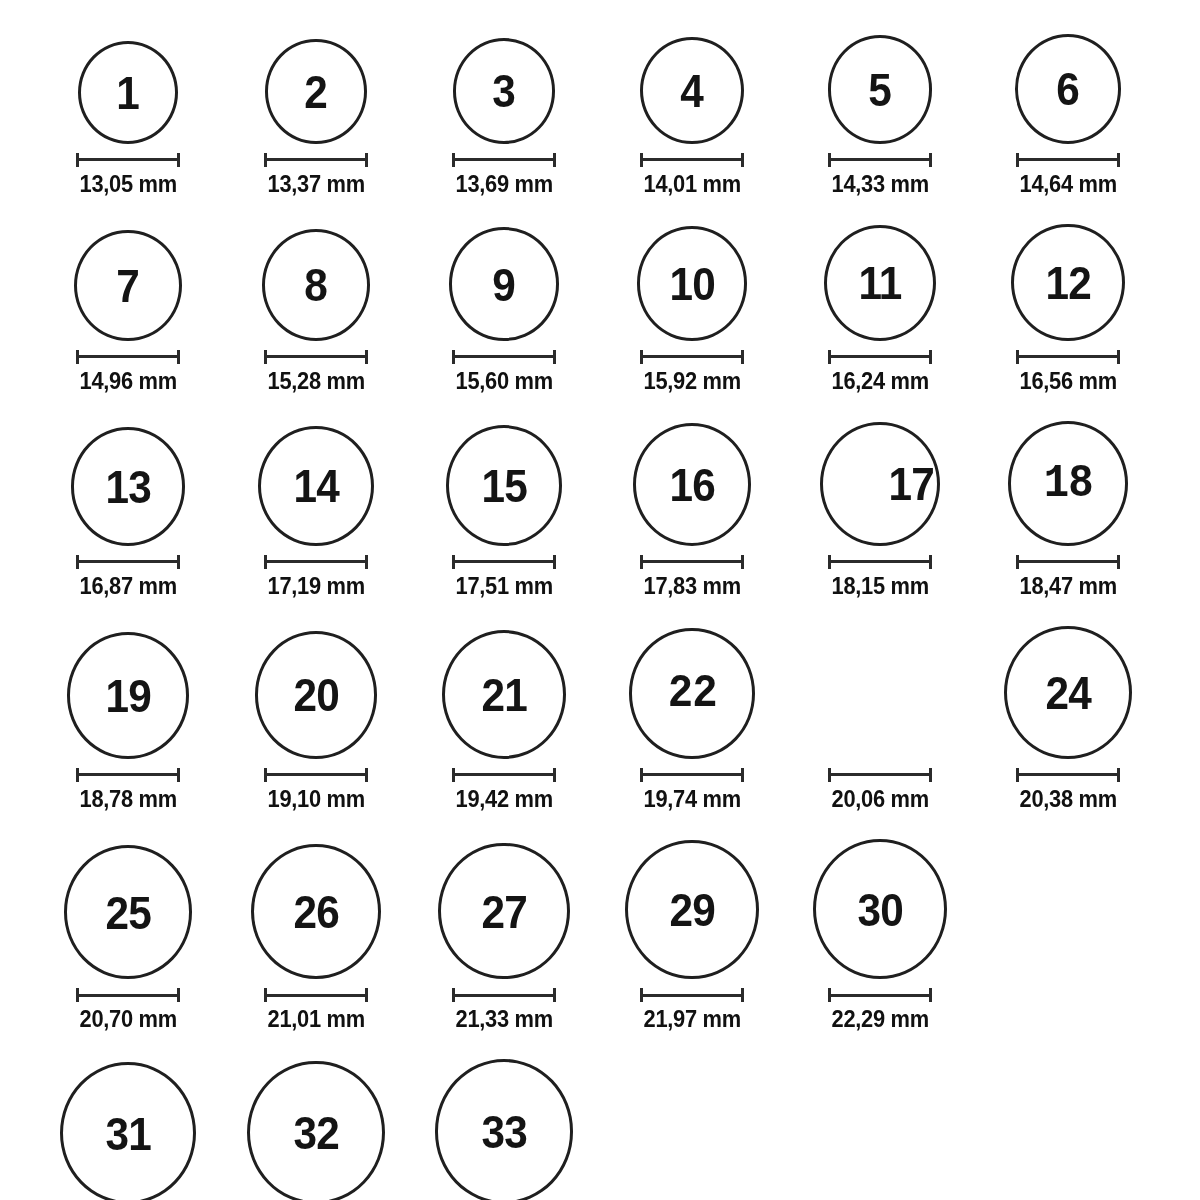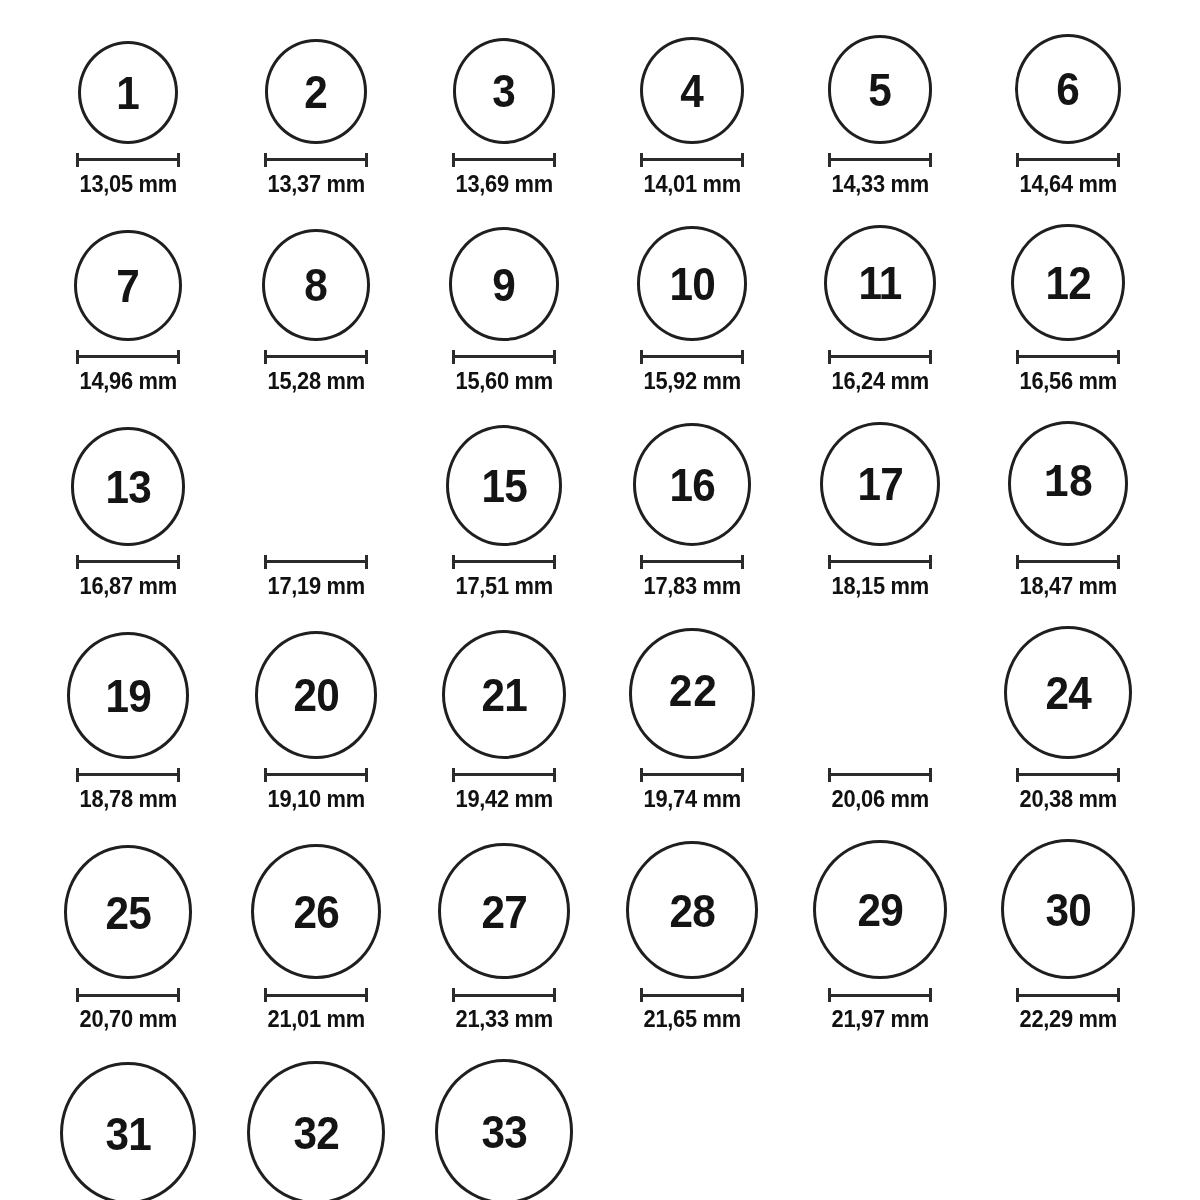--- a/index.html
+++ b/index.html
@@ -234,20 +234,23 @@
     </div>
     <div class="measure">
       <span class="tick left"></span>
       <span class="bar"></span>
       <span class="tick right"></span>
     </div>
     <div class="label">16,87 mm</div>
   </div>
 
   <div class="cell">
+    <div class="ring" style="width: 115.6px; height: 119.9px;">
+      <span class="num">14</span>
+    </div>
     <div class="measure">
       <span class="tick left"></span>
       <span class="bar"></span>
       <span class="tick right"></span>
     </div>
     <div class="label">17,19 mm</div>
   </div>
 
   <div class="cell">
     <div class="ring" style="width: 116.8px; height: 121.2px;">
@@ -267,21 +270,21 @@
     </div>
     <div class="measure">
       <span class="tick left"></span>
       <span class="bar"></span>
       <span class="tick right"></span>
     </div>
     <div class="label">17,83 mm</div>
   </div>
 
   <div class="cell">
-    <div class="ring" style="width: 119.2px; height: 123.8px;">
+    <div class="ring" style="width: 119.2px; height: 123.8px; justify-content: flex-end;">
       <span class="num">17</span>
     </div>
     <div class="measure">
       <span class="tick left"></span>
       <span class="bar"></span>
       <span class="tick right"></span>
     </div>
     <div class="label">18,15 mm</div>
   </div>
 
@@ -397,31 +400,20 @@
       <span class="num">27</span>
     </div>
     <div class="measure">
       <span class="tick left"></span>
       <span class="bar"></span>
       <span class="tick right"></span>
     </div>
     <div class="label">21,33 mm</div>
   </div>
 
-  <div class="cell">
-    <div class="ring" style="width: 132.4px; height: 138.1px;">
-      <span class="num">28</span>
-    </div>
-    <div class="measure">
-      <span class="tick left"></span>
-      <span class="bar"></span>
-      <span class="tick right"></span>
-    </div>
-    <div class="label">21,65 mm</div>
-  </div>
 
   <div class="cell">
     <div class="ring" style="width: 133.6px; height: 139.4px; justify-content: center;">
       <span class="num">29</span>
     </div>
     <div class="measure">
       <span class="tick left"></span>
       <span class="bar"></span>
       <span class="tick right"></span>
     </div>

